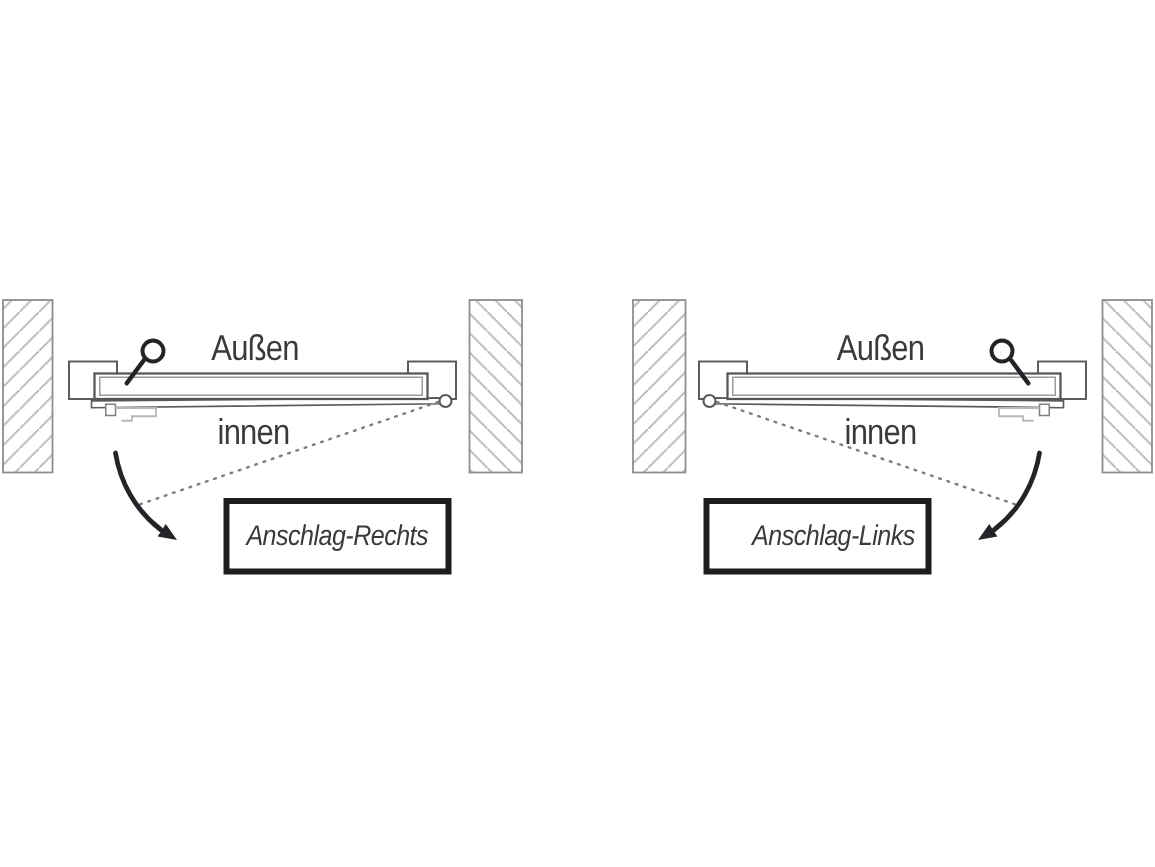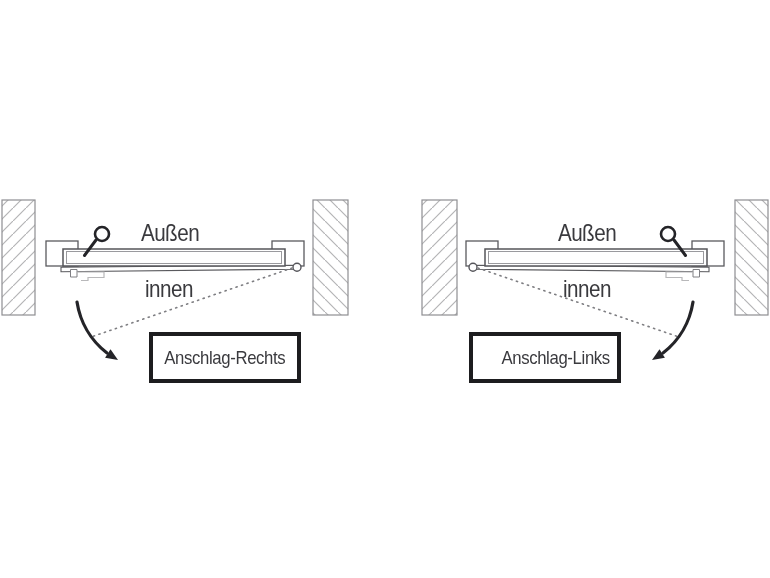--- a/index.html
+++ b/index.html
@@ -22,21 +22,21 @@
   .t.innen-left{left:124px;top:277px;}
   .t.aussen-right{left:542px;top:221px;}
   .t.innen-right{left:542px;top:277px;}
   .caption-box{
     position:absolute;
     top:332px;
     width:152px;height:51px;
     box-sizing:border-box;
     border:4px solid #1d1d1f;
     background:#ffffff;
-    display:flex;align-items:center;justify-content:center;
+    display:flex;align-items:center;justify-content:center;font-style:italic;
   }
   .caption-box.left{left:149px;}
   .caption-box.right{left:469px;justify-content:flex-end;}
   .caption-box span{
     font-size:19px;
     color:#3a3a3e;
     transform:scaleX(0.88);
     letter-spacing:-0.4px;
     white-space:nowrap;
     user-select:none;

